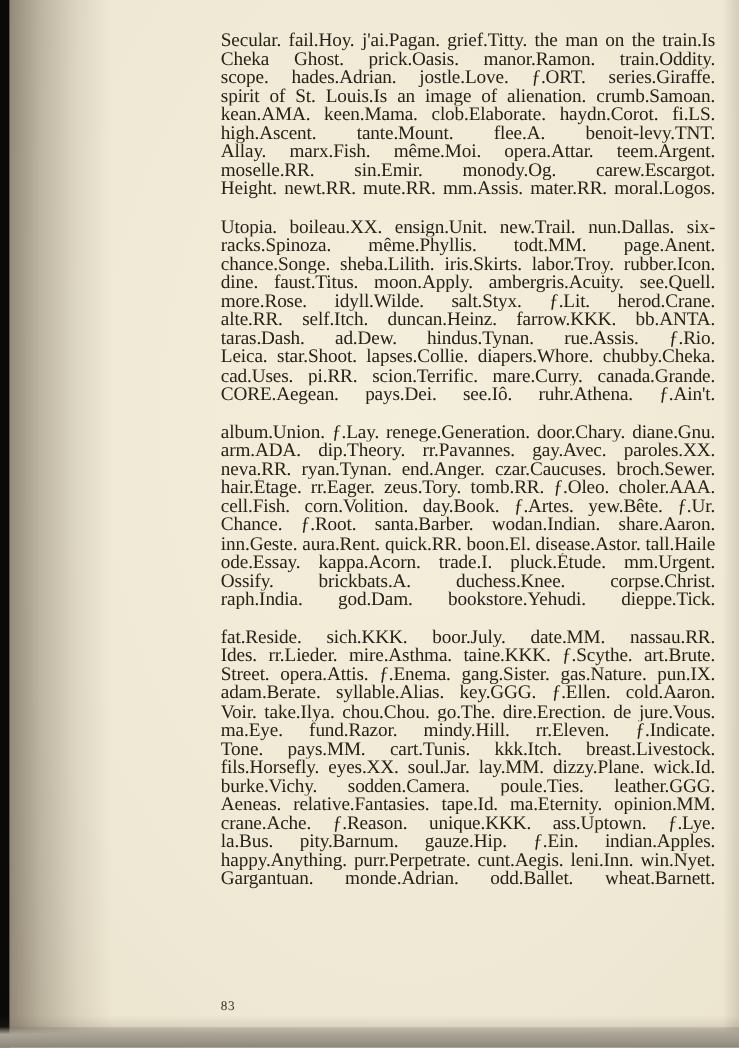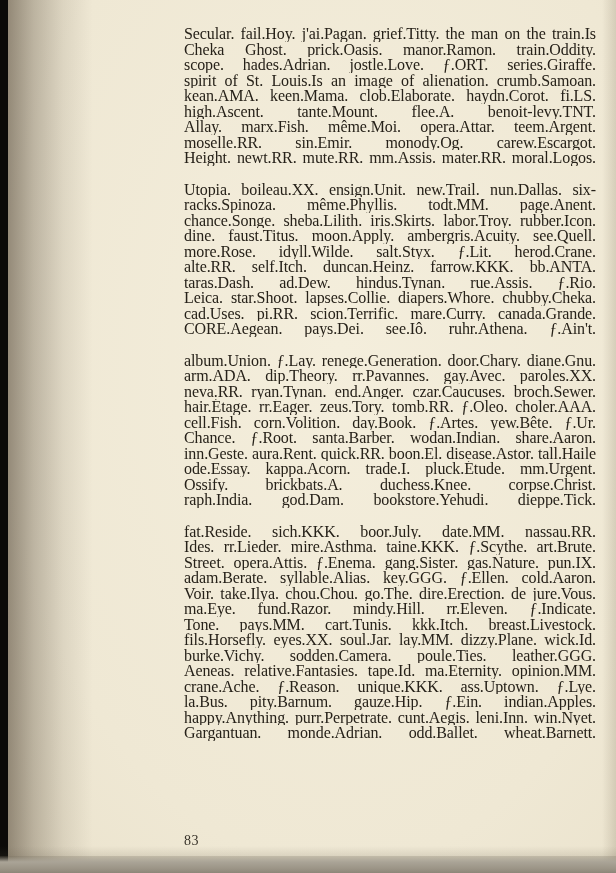--- a/index.html
+++ b/index.html
@@ -56,21 +56,21 @@
     text-align: justify;
     text-align-last: justify;
     -moz-text-align-last: justify;
     height: 15.5px;
     overflow: hidden;
   }
   .page-number {
     position: absolute;
     left: 184px;
     top: 833px;
-    font-size: 14px;
+    font-size: 11px;
     letter-spacing: 0.5px;
     color: #38332a;
   }
 </style>
 </head>
 <body>
 
 <div class="page">
   <div class="edge-black"></div>
   <div class="gutter-shadow"></div>

